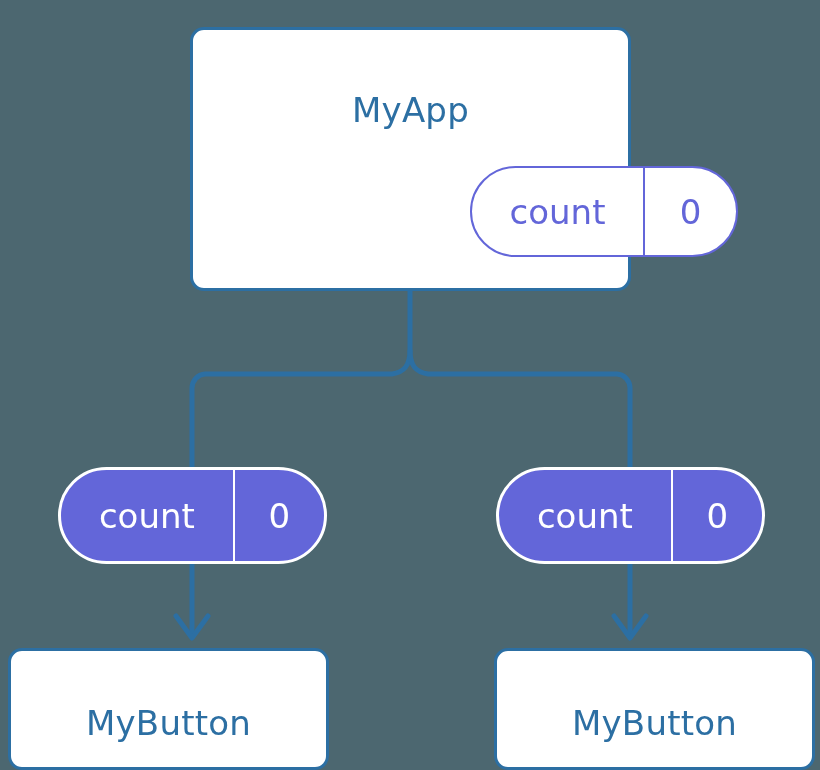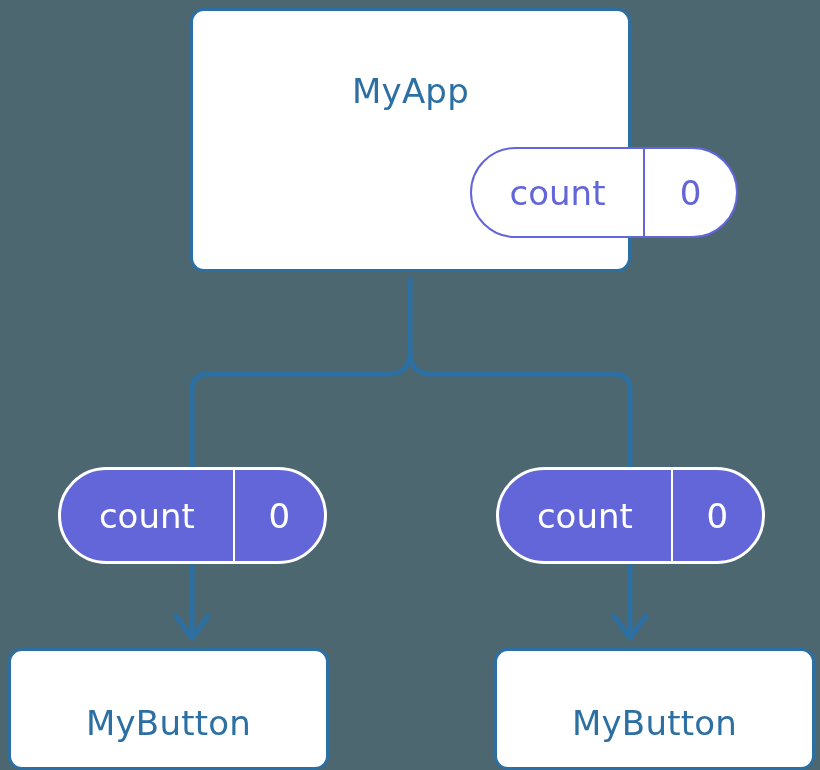--- a/index.html
+++ b/index.html
@@ -41,21 +41,21 @@
     right: 0;
     text-align: center;
     color: #2C6FA3;
     font-size: 34px;
     font-weight: 400;
     letter-spacing: 0.2px;
     white-space: nowrap;
   }
   #app-box {
     left: 190px;
-    top: 8px;
+    top: 27px;
     width: 441px;
     height: 264px;
   }
   #app-title {
     top: 60px;
   }
   #btn-box-left {
     left: 8px;
     top: 648px;
     width: 321px;

